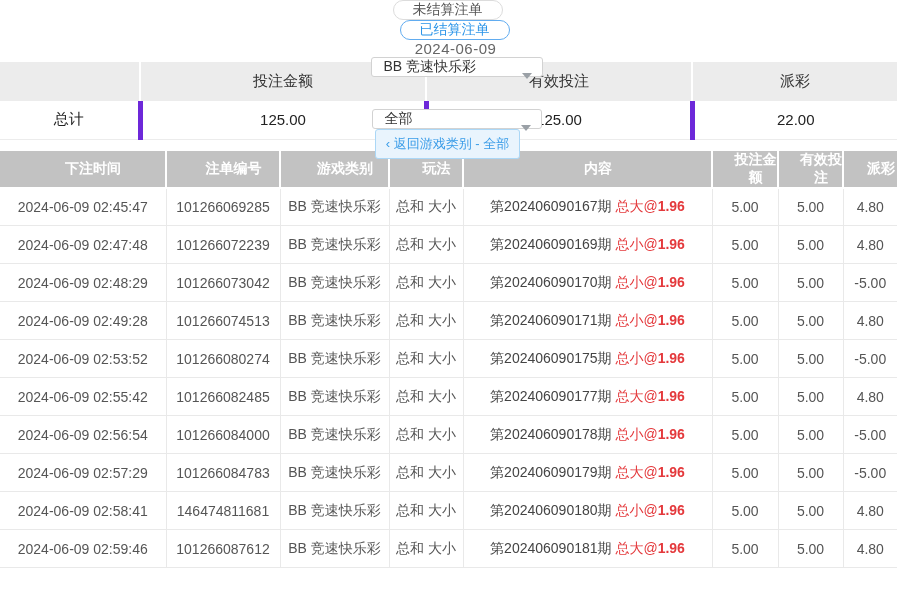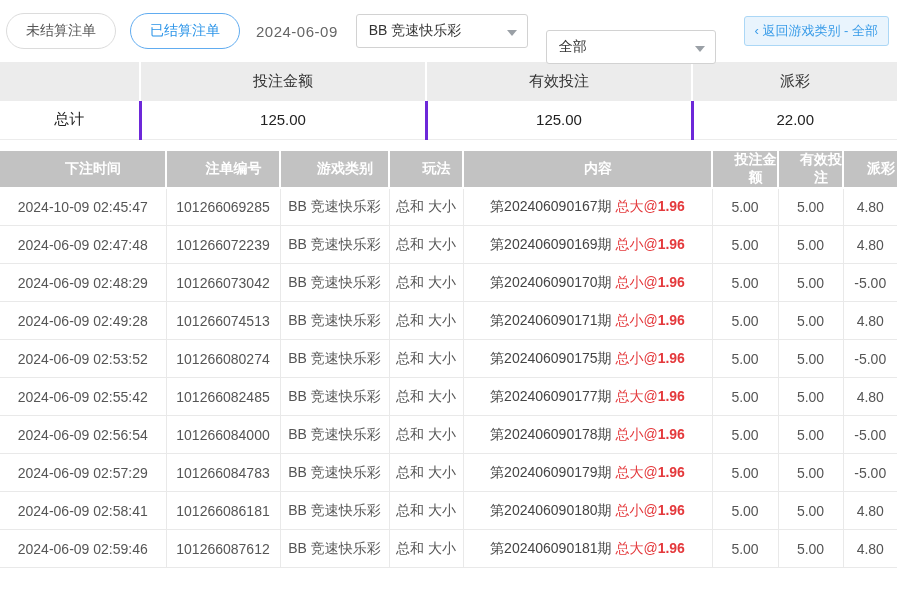--- a/index.html
+++ b/index.html
@@ -1,20 +1,20 @@
 <!DOCTYPE html>
 <html><head>
 <meta charset="utf-8">
 <style>
   * { margin:0; padding:0; box-sizing:border-box; }
   html,body { width:897px; height:604px; background:#fff;
     font-family:"Liberation Sans","DejaVu Sans",sans-serif; color:#555; overflow:hidden; }
 
   
-  .topbar { height:62px; display:flex; align-items:center; padding:0 8px 0 6px; }
+  .topbar { height:62px; display:flex; align-items:center; padding:0 8px 0 6px;flex-direction:column; }
   .tab-pill { height:36px; padding:0 19px; display:flex; align-items:center;
     border-radius:18px; background:#fff; font-size:14px; cursor:pointer; white-space:nowrap; }
   .tab-unsettled { border:1px solid #dcdcdc; color:#555; }
   .tab-settled { border:1px solid #61acf0; color:#2b94e8; margin-left:14px; }
   .date-label { margin-left:16px; font-size:15px; color:#666; letter-spacing:.5px; }
   .select-box { position:relative; height:34px; border:1px solid #d2d2d2; border-radius:3px;
     background:#fff; display:flex; align-items:center; padding:0 26px 0 12px;
     font-size:14px; color:#333; margin-left:18px; cursor:pointer; }
   .select-game { width:172px; }
   .select-filter { width:170px;margin-top:32px; }
@@ -26,21 +26,21 @@
     background:#e9f4fd; border:1px solid #abd7f6; border-radius:3px;
     color:#3a9ce8; font-size:13px; cursor:pointer; white-space:nowrap; }
 
   
   table { border-collapse:collapse; table-layout:fixed; width:897px; }
   .summary-table td, .summary-table th { font-weight:normal; text-align:center; font-size:15px; }
   .summary-table thead th { background:#ececec; color:#333; height:39px;
     border-right:2px solid #fff; }
   .summary-table thead th:last-child { border-right:none; }
   .summary-table tbody td { background:#fff; color:#222; height:38px;
-    border-right:3px solid #6d28d9; border-bottom:1px solid #ececec; }
+    border-right:5px solid #6d28d9; border-bottom:1px solid #ececec; }
   .summary-table tbody td:last-child { border-right:none; }
 
   .gap { height:11px; background:#fff; }
 
   
   .bet-table th { background:#c2c2c2; color:#fff; font-size:14px; font-weight:bold;
     height:36px; text-align:center; border-right:2px solid #fff; border-bottom:2px solid #fff;padding-left:21px; }
   .bet-table th:last-child { border-right:none; }
   .bet-table td { height:38px; text-align:center; font-size:14px; color:#555;
     border-right:1px solid #e9e9e9; border-bottom:1px solid #e9e9e9;
@@ -115,21 +115,21 @@
       <th>游戏类别</th>
       <th>玩法</th>
       <th>内容</th>
       <th>投注金额</th>
       <th>有效投注</th>
       <th>派彩</th>
     </tr>
   </thead>
   <tbody>
       <tr>
-        <td>2024-10-09 02:45:47</td>
+        <td>2024-06-09 02:45:47</td>
         <td>101266069285</td>
         <td>BB 竞速快乐彩</td>
         <td>总和 大小</td>
         <td><span class="period">第202406090167期 </span><span class="red-text">总大@</span><span class="red-bold">1.96</span></td>
         <td>5.00</td>
         <td>5.00</td>
         <td>4.80</td>
       </tr>
       <tr>
         <td>2024-06-09 02:47:48</td>
@@ -196,21 +196,21 @@
         <td>101266084783</td>
         <td>BB 竞速快乐彩</td>
         <td>总和 大小</td>
         <td><span class="period">第202406090179期 </span><span class="red-text">总大@</span><span class="red-bold">1.96</span></td>
         <td>5.00</td>
         <td>5.00</td>
         <td class="neg">-5.00</td>
       </tr>
       <tr>
         <td>2024-06-09 02:58:41</td>
-        <td>101266086181</td>
+        <td>146474811681</td>
         <td>BB 竞速快乐彩</td>
         <td>总和 大小</td>
         <td><span class="period">第202406090180期 </span><span class="red-text">总小@</span><span class="red-bold">1.96</span></td>
         <td>5.00</td>
         <td>5.00</td>
         <td>4.80</td>
       </tr>
       <tr>
         <td>2024-06-09 02:59:46</td>
         <td>101266087612</td>

